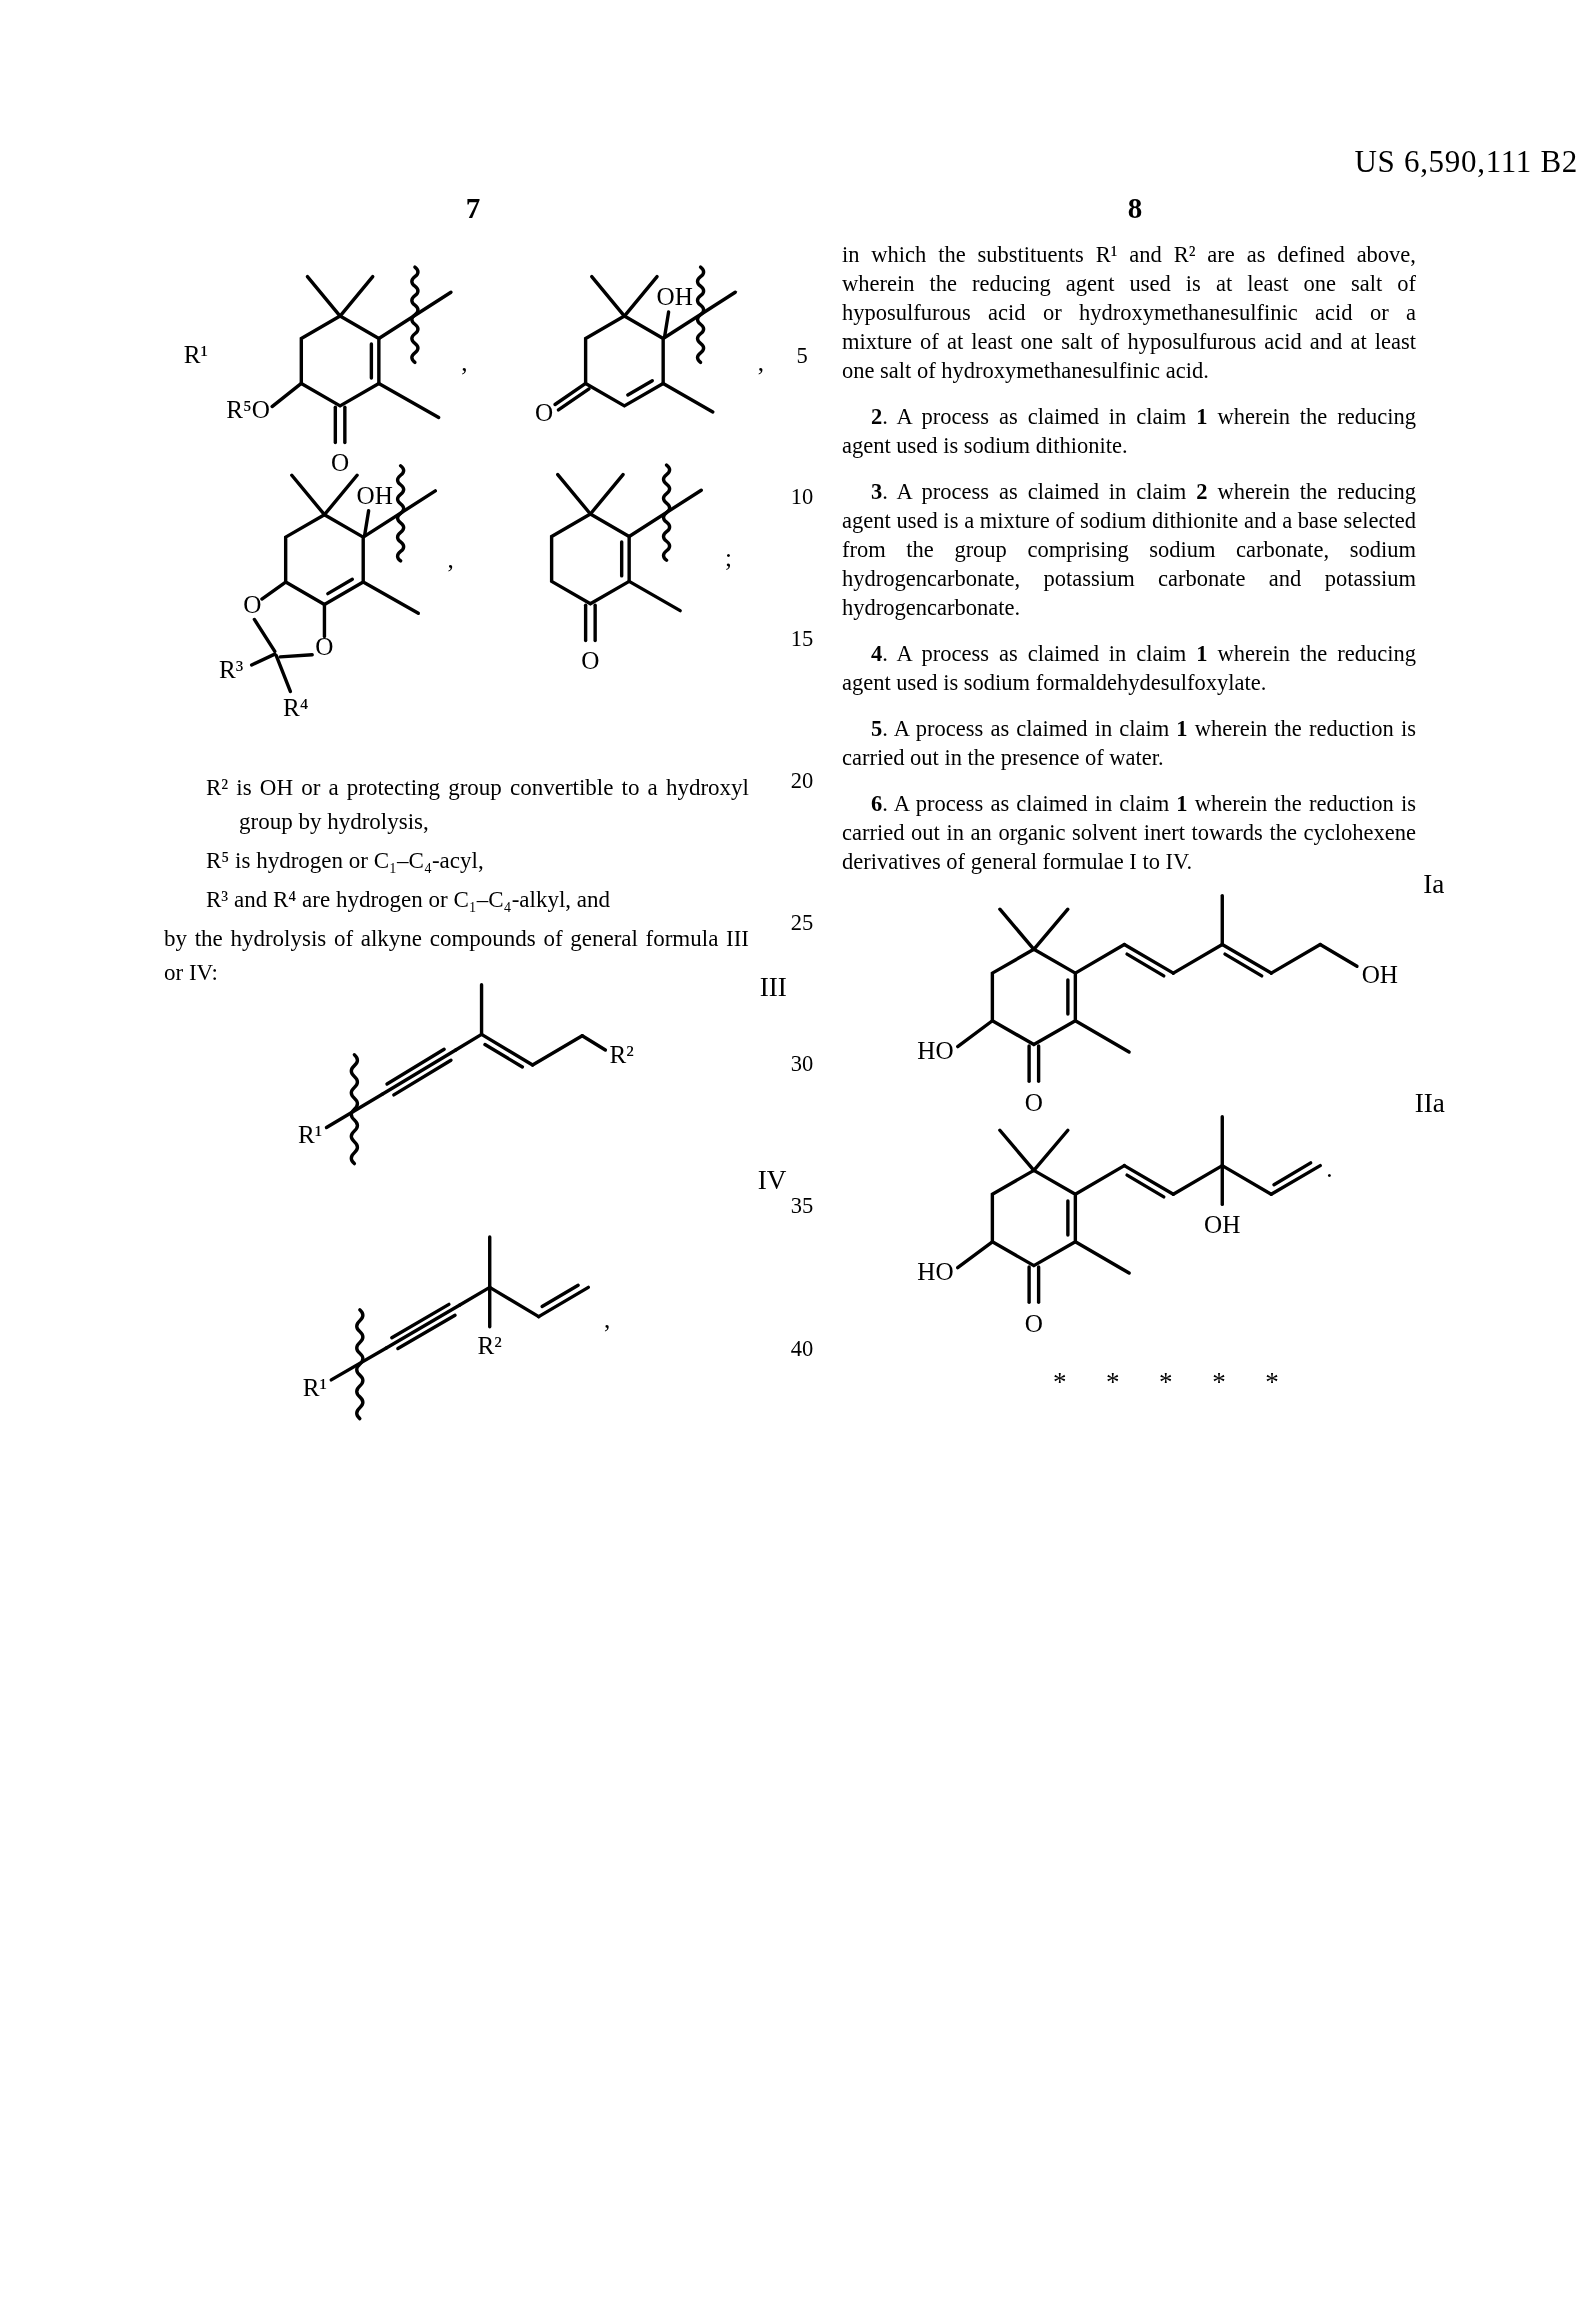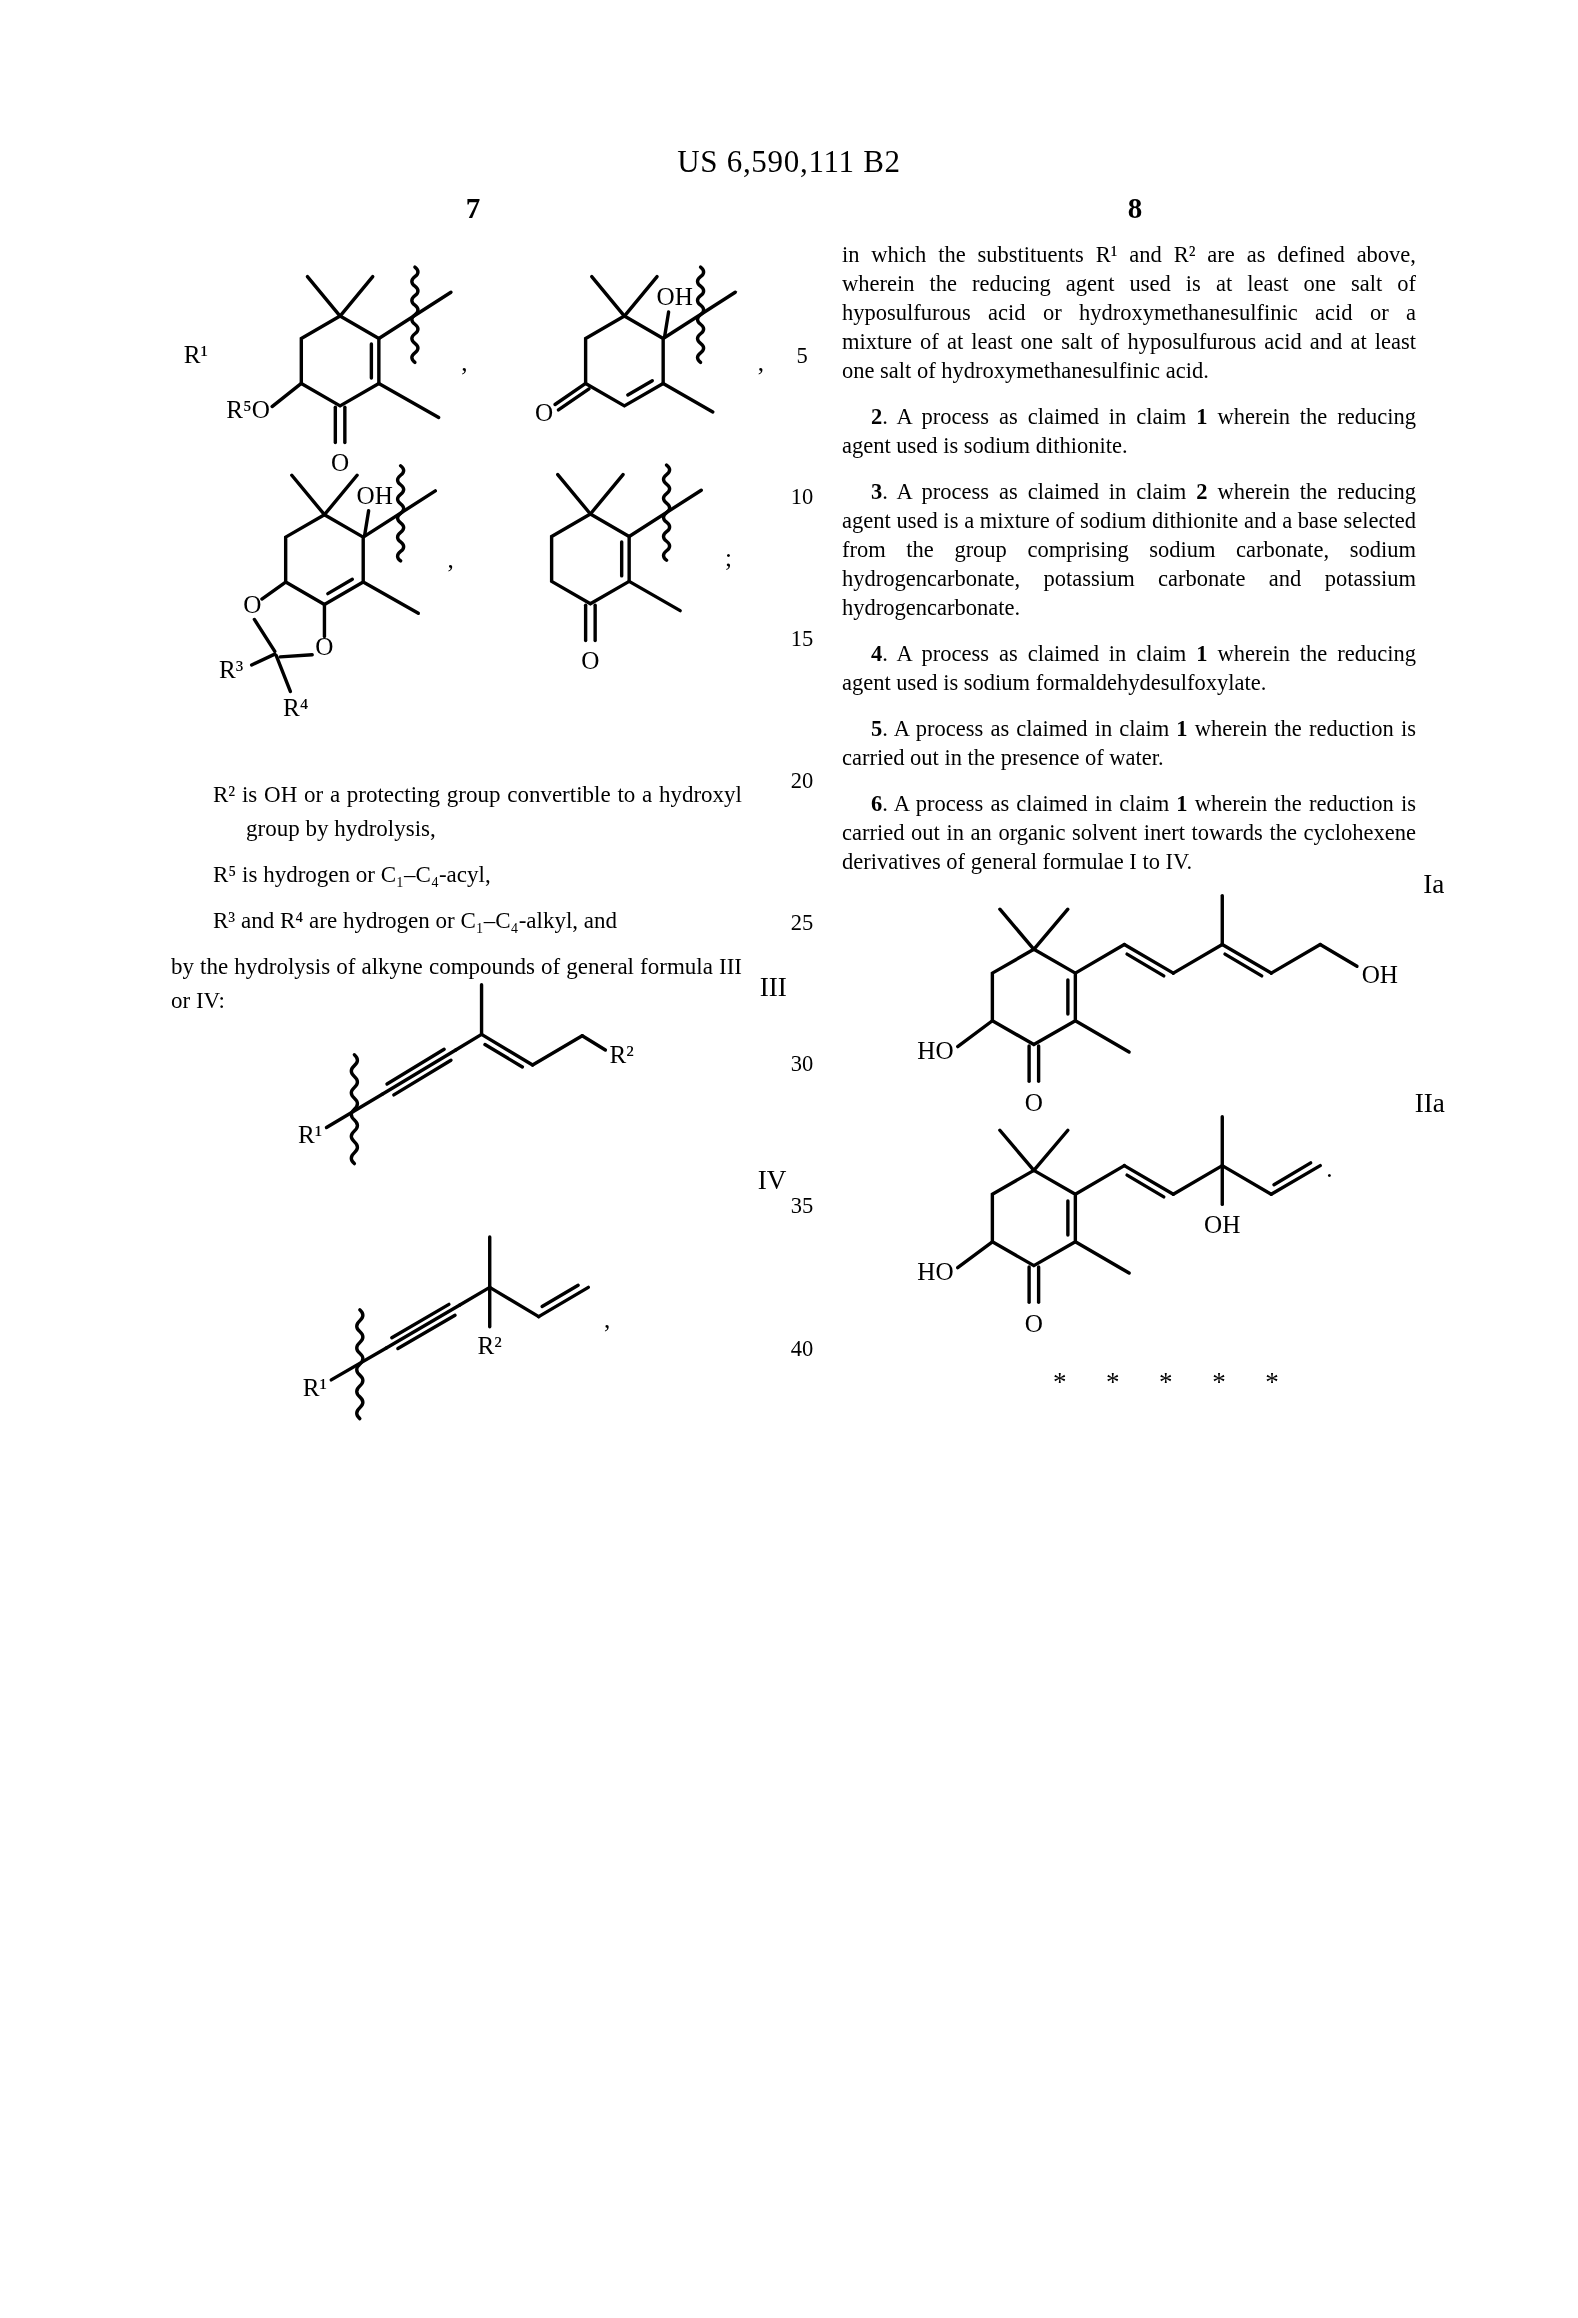--- a/index.html
+++ b/index.html
@@ -3,32 +3,32 @@
 <meta charset="utf-8">
 <style>
   html,body { margin:0; padding:0; }
   body {
     width:1578px; height:2319px; position:relative;
     background:#ffffff; color:#000;
     font-family:"Liberation Serif","DejaVu Serif",serif;
   }
   .abs { position:absolute; }
   #header {
-    left:0; top:144px; width:1578px; text-align:center;
+    left:0; top:144px; width:1578px; text-align:right;
     font-size:31px; letter-spacing:0.7px;
   }
   .pagecol { font-size:29px; font-weight:bold; }
   #pagecol-left  { left:446px;  top:192px; width:54px; text-align:center; }
   #pagecol-right { left:1108px; top:192px; width:54px; text-align:center; }
 
   #left-text {
     left:159px; top:766px; width:595px;
     font-size:23px; line-height:34px; text-align:justify;
   }
-  #left-text p { margin:12px; }
+  #left-text p { margin:5px; }
   .hang { padding-left:75px; text-indent:-33px; }
 
   #right-text {
     left:825px; top:223px; width:608px;
     font-size:22.5px; line-height:29px; text-align:justify;
   }
   #right-text p { margin:17px; }
   .claim { text-indent:29px; }
   .b { font-weight:bold; }
 

